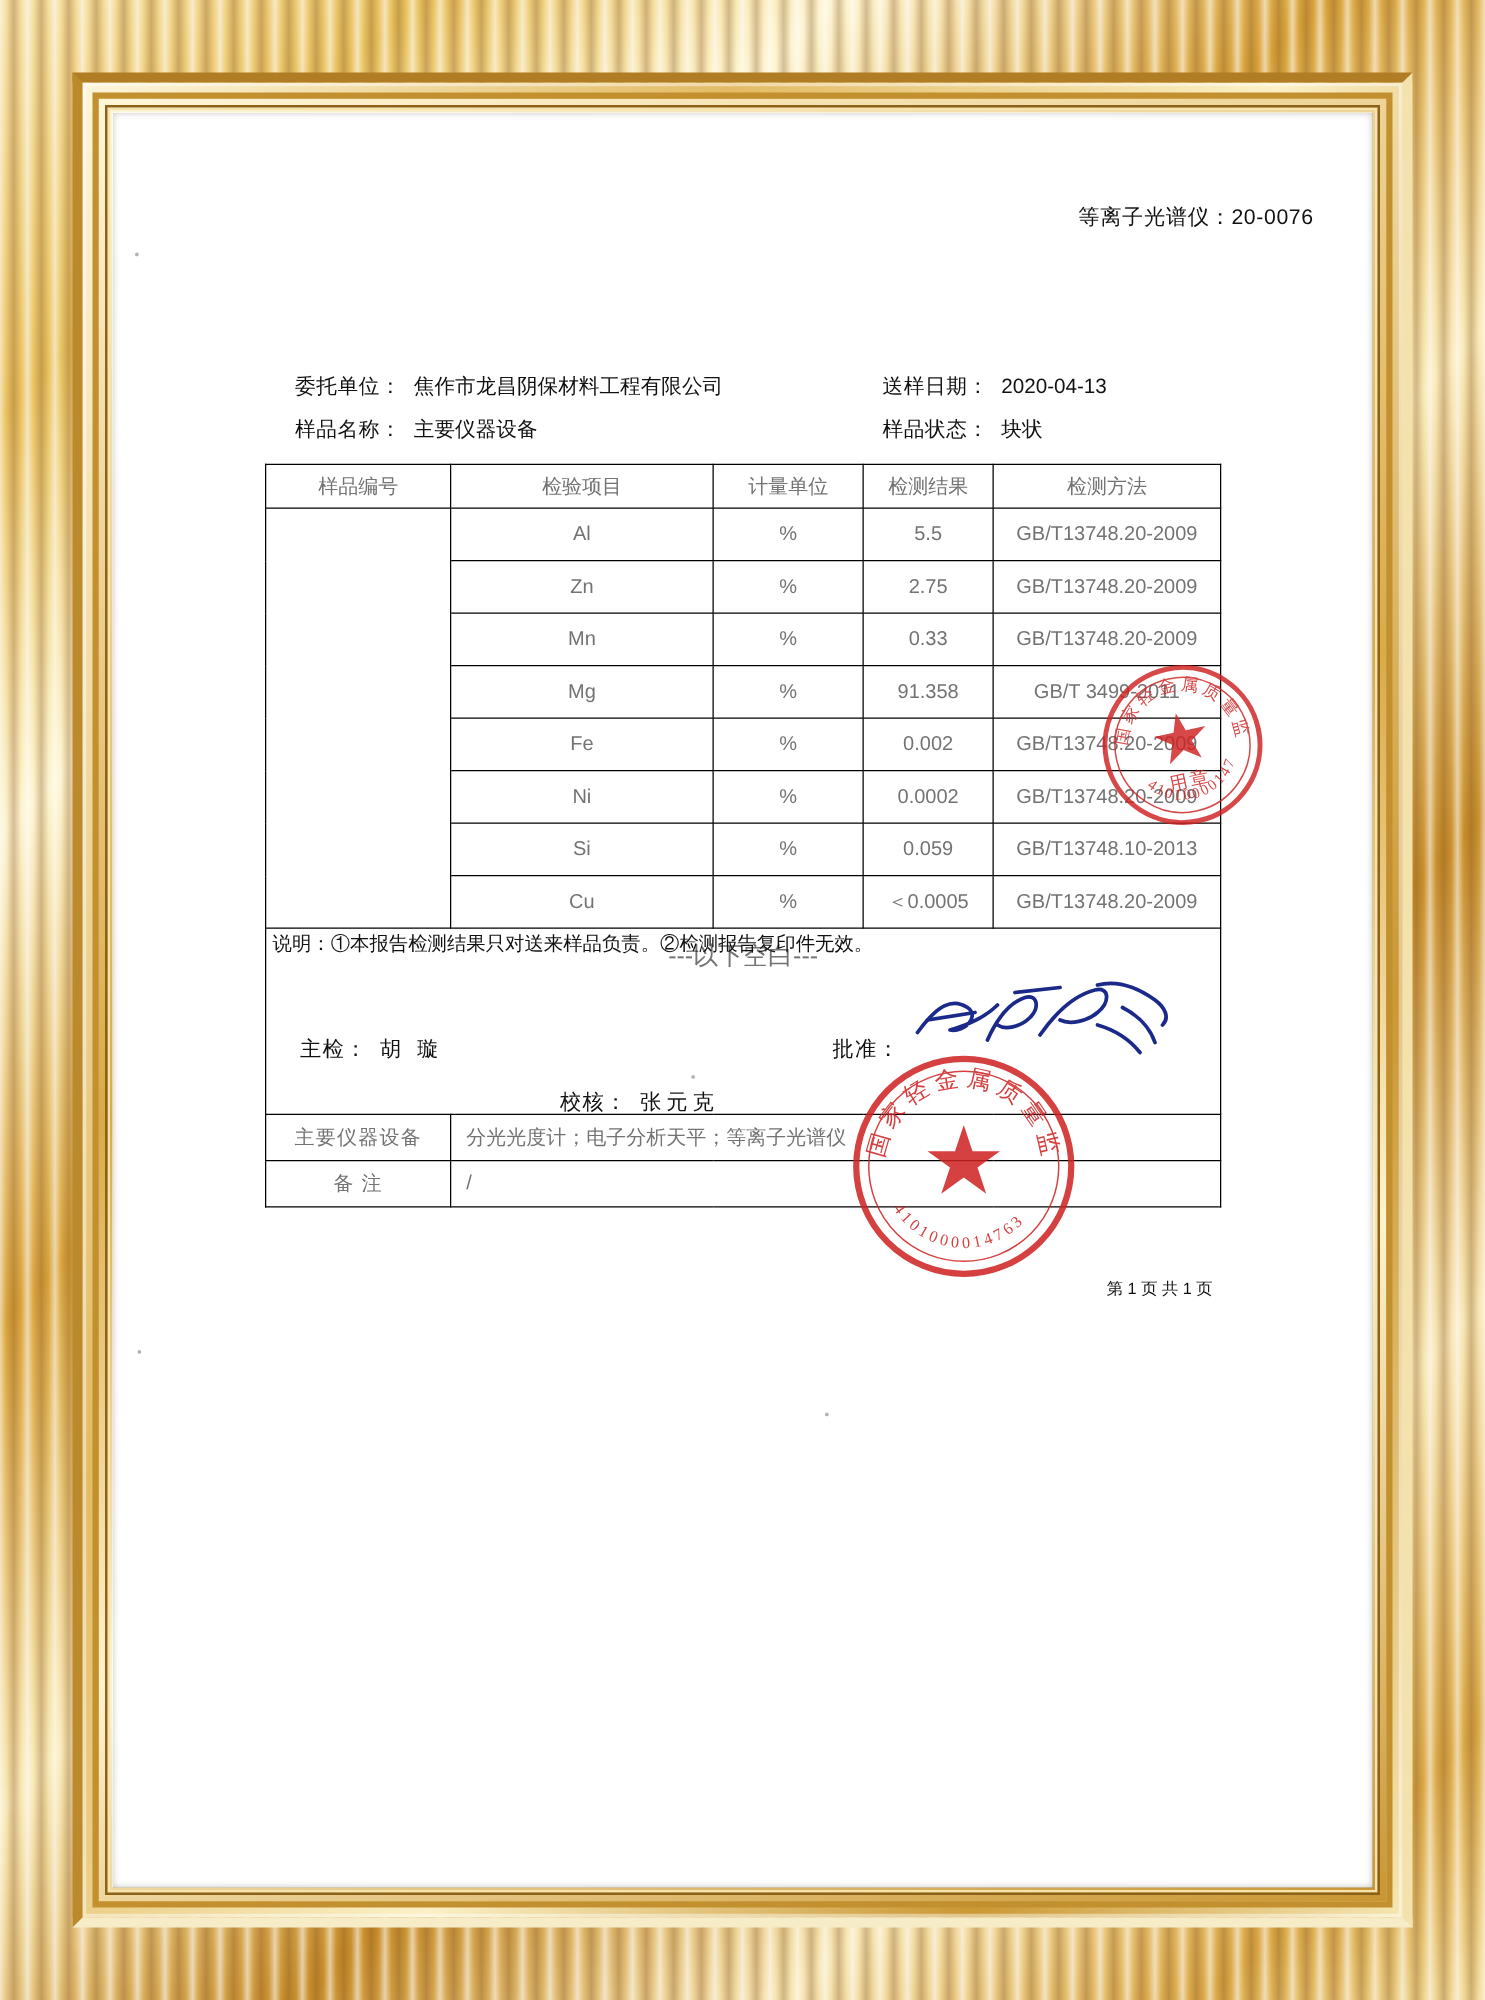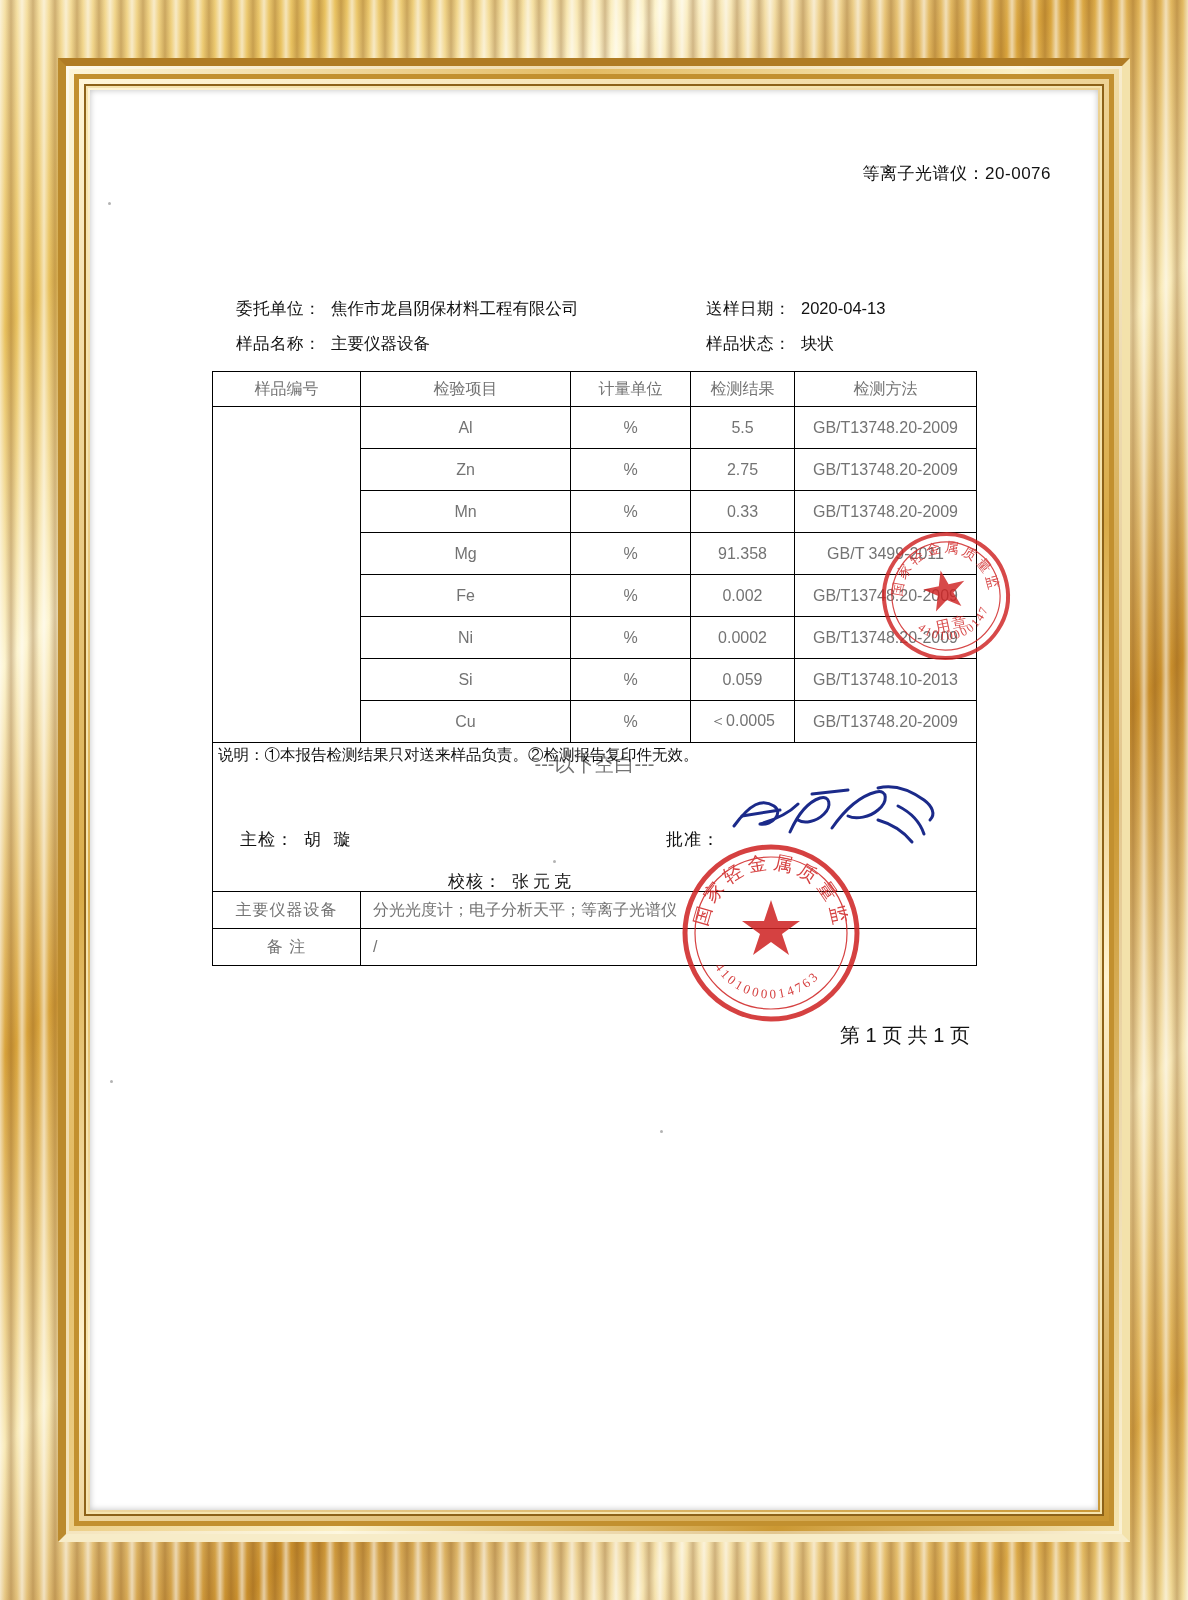--- a/index.html
+++ b/index.html
@@ -191,21 +191,21 @@
     top: 690px;
     width: 220px;
     height: 80px;
     pointer-events: none;
   }
 
   #page-num {
     position: absolute;
     right: 128px;
     top: 932px;
-    font-size: 20px;
+    font-size: 13px;
     white-space: nowrap;
   }
 
   
   .seal {
     position: absolute;
     border-radius: 50%;
     pointer-events: none;
   }
   #seal-small {

